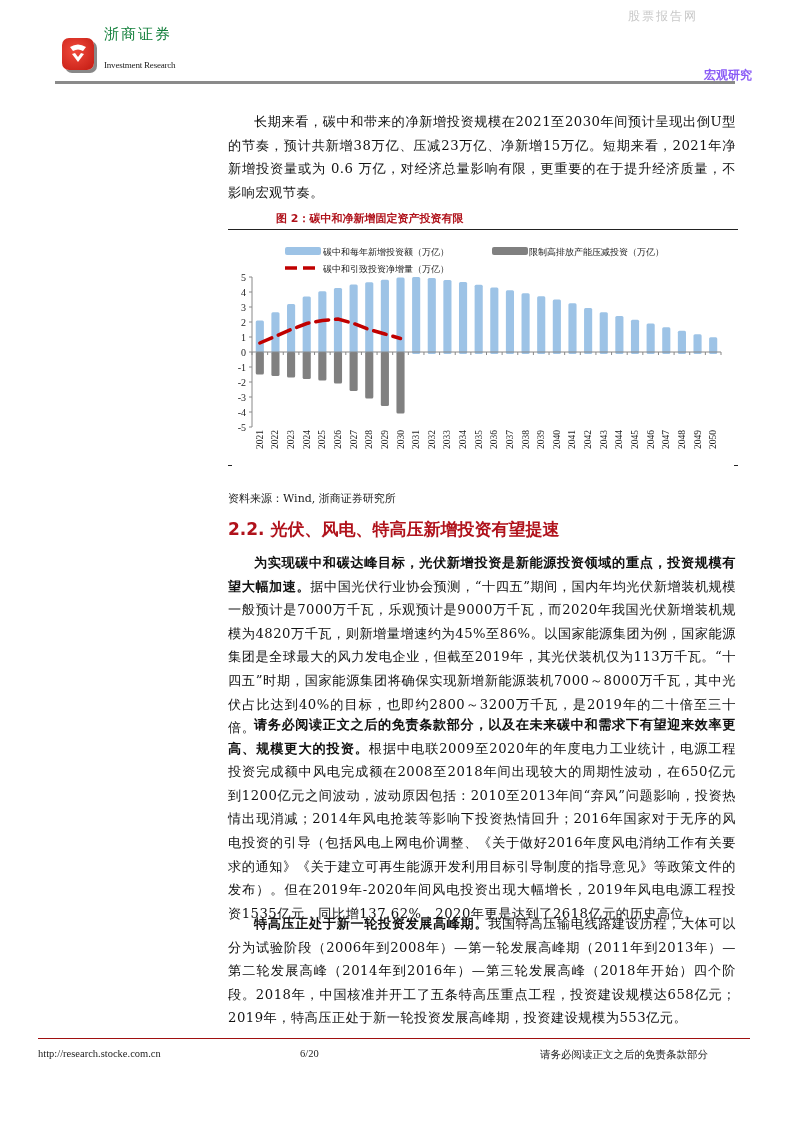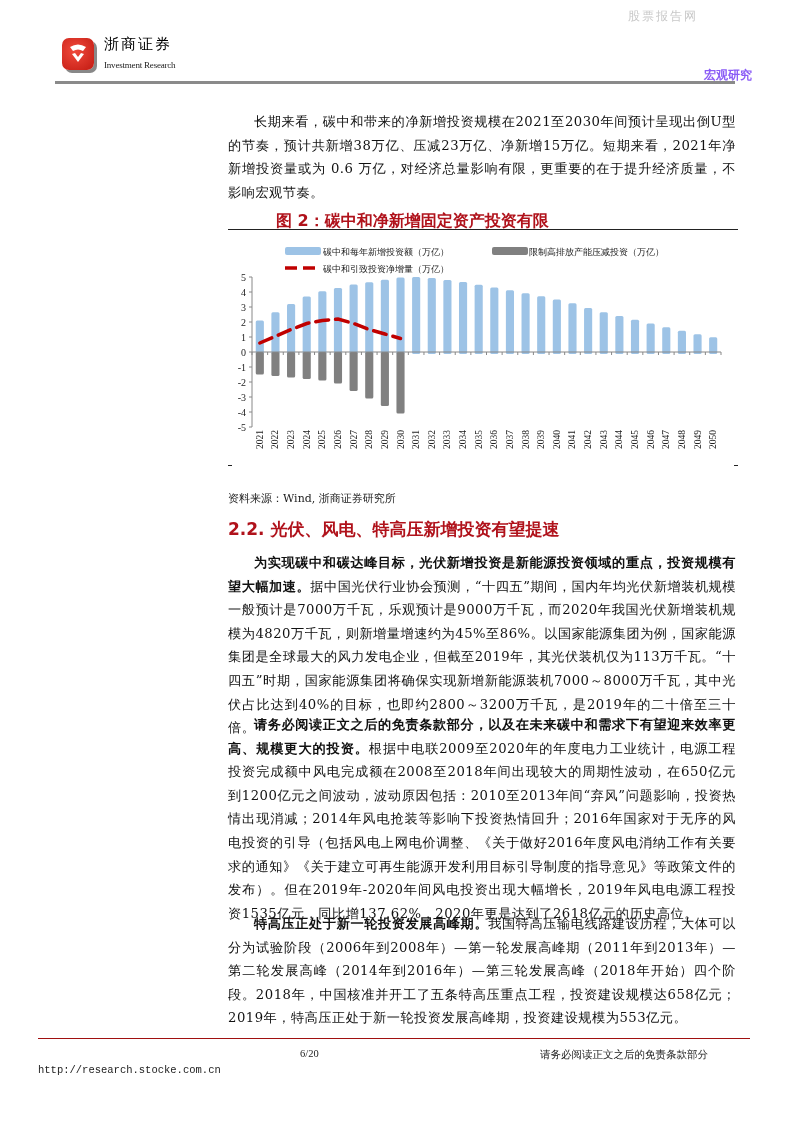--- a/index.html
+++ b/index.html
@@ -1,26 +1,26 @@
 <!DOCTYPE html>
 <html><head>
 <meta charset="utf-8">
 <style>
   html,body{margin:0;padding:0;background:#fff;}
   body{width:793px;height:1122px;position:relative;overflow:hidden;font-family:"DejaVu Serif","Liberation Serif",serif;color:#111;}
   .watermark{position:absolute;top:8px;left:628px;font-size:12px;color:#c8c8c8;letter-spacing:2px;font-family:"DejaVu Sans",sans-serif;}
   .logo{position:absolute;top:38px;left:62px;width:32px;height:32px;border-radius:7px;background:radial-gradient(circle at 40% 40%,#f04a3c,#c21a12);box-shadow:3px 3px 0 #888;}
   .logo svg{position:absolute;left:4px;top:4px;}
-  .brand-cn{position:absolute;top:35px;left:104px;font-size:15px;letter-spacing:2px;color:#000000;}
+  .brand-cn{position:absolute;top:25px;left:104px;font-size:15px;letter-spacing:2px;color:#15803d;}
   .brand-en{position:absolute;top:60px;left:104px;font-size:9px;color:#222;font-family:Liberation Serif, serif;letter-spacing:-0.2px;}
   .header-rule{position:absolute;top:81px;left:55px;width:680px;height:3px;background:#8a8a8a;}
   .section-tag{position:absolute;top:67px;left:704px;font-size:12px;font-weight:bold;color:#8b5cf6;font-family:"DejaVu Sans",sans-serif;}
   .para{position:absolute;left:228px;width:508px;font-size:13.2px;line-height:23.6px;text-align:justify;text-indent:26px;letter-spacing:0.5px;}
   .para b{font-weight:bold;}
-  .fig-title{position:absolute;top:211px;left:228px;font-size:16px;font-weight:bold;color:#b0121b;font-family:"DejaVu Sans",sans-serif;padding-left:48px;}
+  .fig-title{position:absolute;top:211px;left:228px;font-size:11px;font-weight:bold;color:#b0121b;font-family:"DejaVu Sans",sans-serif;padding-left:48px;}
   .fig-rule{position:absolute;top:229px;left:228px;width:510px;height:1px;background:#222;}
   .fig-bottom-l{position:absolute;top:465px;left:228px;width:4px;height:1px;background:#222;}
   .fig-bottom-r{position:absolute;top:465px;left:734px;width:4px;height:1px;background:#222;}
   .source{position:absolute;top:471px;left:228px;font-size:11px;color:#222;margin-top:20px;}
   .chart{position:absolute;top:238px;left:217px;width:510px;height:225px;}
   .h2{position:absolute;top:518px;left:228px;font-size:17px;font-weight:bold;color:#b0121b;font-family:"DejaVu Sans",sans-serif;}
   .footer-rule{position:absolute;top:1038px;left:38px;width:712px;height:1px;background:#a01010;}
   .footer{position:absolute;top:1048px;font-size:10.5px;color:#222;}
 </style>
 </head>
@@ -190,15 +190,15 @@
   <b>为实现碳中和碳达峰目标，光伏新增投资是新能源投资领域的重点，投资规模有望大幅加速。</b><span>据中国光伏行业协会预测，“十四五”期间，国内年均光伏新增装机规模一般预计是7000万千瓦，乐观预计是9000万千瓦，而2020年我国光伏新增装机规模为4820万千瓦，则新增量增速约为45%至86%。以国家能源集团为例，国家能源集团是全球最大的风力发电企业，但截至2019年，其光伏装机仅为113万千瓦。“十四五”时期，国家能源集团将确保实现新增新能源装机7000～8000万千瓦，其中光伏占比达到40%的目标，也即约2800～3200万千瓦，是2019年的二十倍至三十倍。</span>
 </div>
 <div class="para" style="top:713px;">
   <b>请务必阅读正文之后的免责条款部分，以及在未来碳中和需求下有望迎来效率更高、规模更大的投资。</b><span>根据中电联2009至2020年的年度电力工业统计，电源工程投资完成额中风电完成额在2008至2018年间出现较大的周期性波动，在650亿元到1200亿元之间波动，波动原因包括：2010至2013年间“弃风”问题影响，投资热情出现消减；2014年风电抢装等影响下投资热情回升；2016年国家对于无序的风电投资的引导（包括风电上网电价调整、《关于做好2016年度风电消纳工作有关要求的通知》《关于建立可再生能源开发利用目标引导制度的指导意见》等政策文件的发布）。但在2019年-2020年间风电投资出现大幅增长，2019年风电电源工程投资1535亿元，同比增137.62%，2020年更是达到了2618亿元的历史高位。</span>
 </div>
 <div class="para" style="top:912px;">
   <b>特高压正处于新一轮投资发展高峰期。</b><span>我国特高压输电线路建设历程，大体可以分为试验阶段（2006年到2008年）—第一轮发展高峰期（2011年到2013年）—第二轮发展高峰（2014年到2016年）—第三轮发展高峰（2018年开始）四个阶段。2018年，中国核准并开工了五条特高压重点工程，投资建设规模达658亿元；2019年，特高压正处于新一轮投资发展高峰期，投资建设规模为553亿元。</span>
 </div>
 
 <div class="footer-rule"></div>
-<div class="footer" style="left:38px;font-family:Liberation Mono, monospace;margin-top:16px;">http://research.stocke.com.cn</div>
+<div class="footer" style="left:38px;font-family:Liberation Serif, serif;">http://research.stocke.com.cn</div>
 <div class="footer" style="left:300px;font-family:'Liberation Serif',serif;">6/20</div>
 <div class="footer" style="left:540px;">请务必阅读正文之后的免责条款部分</div>
 
 </body></html>

